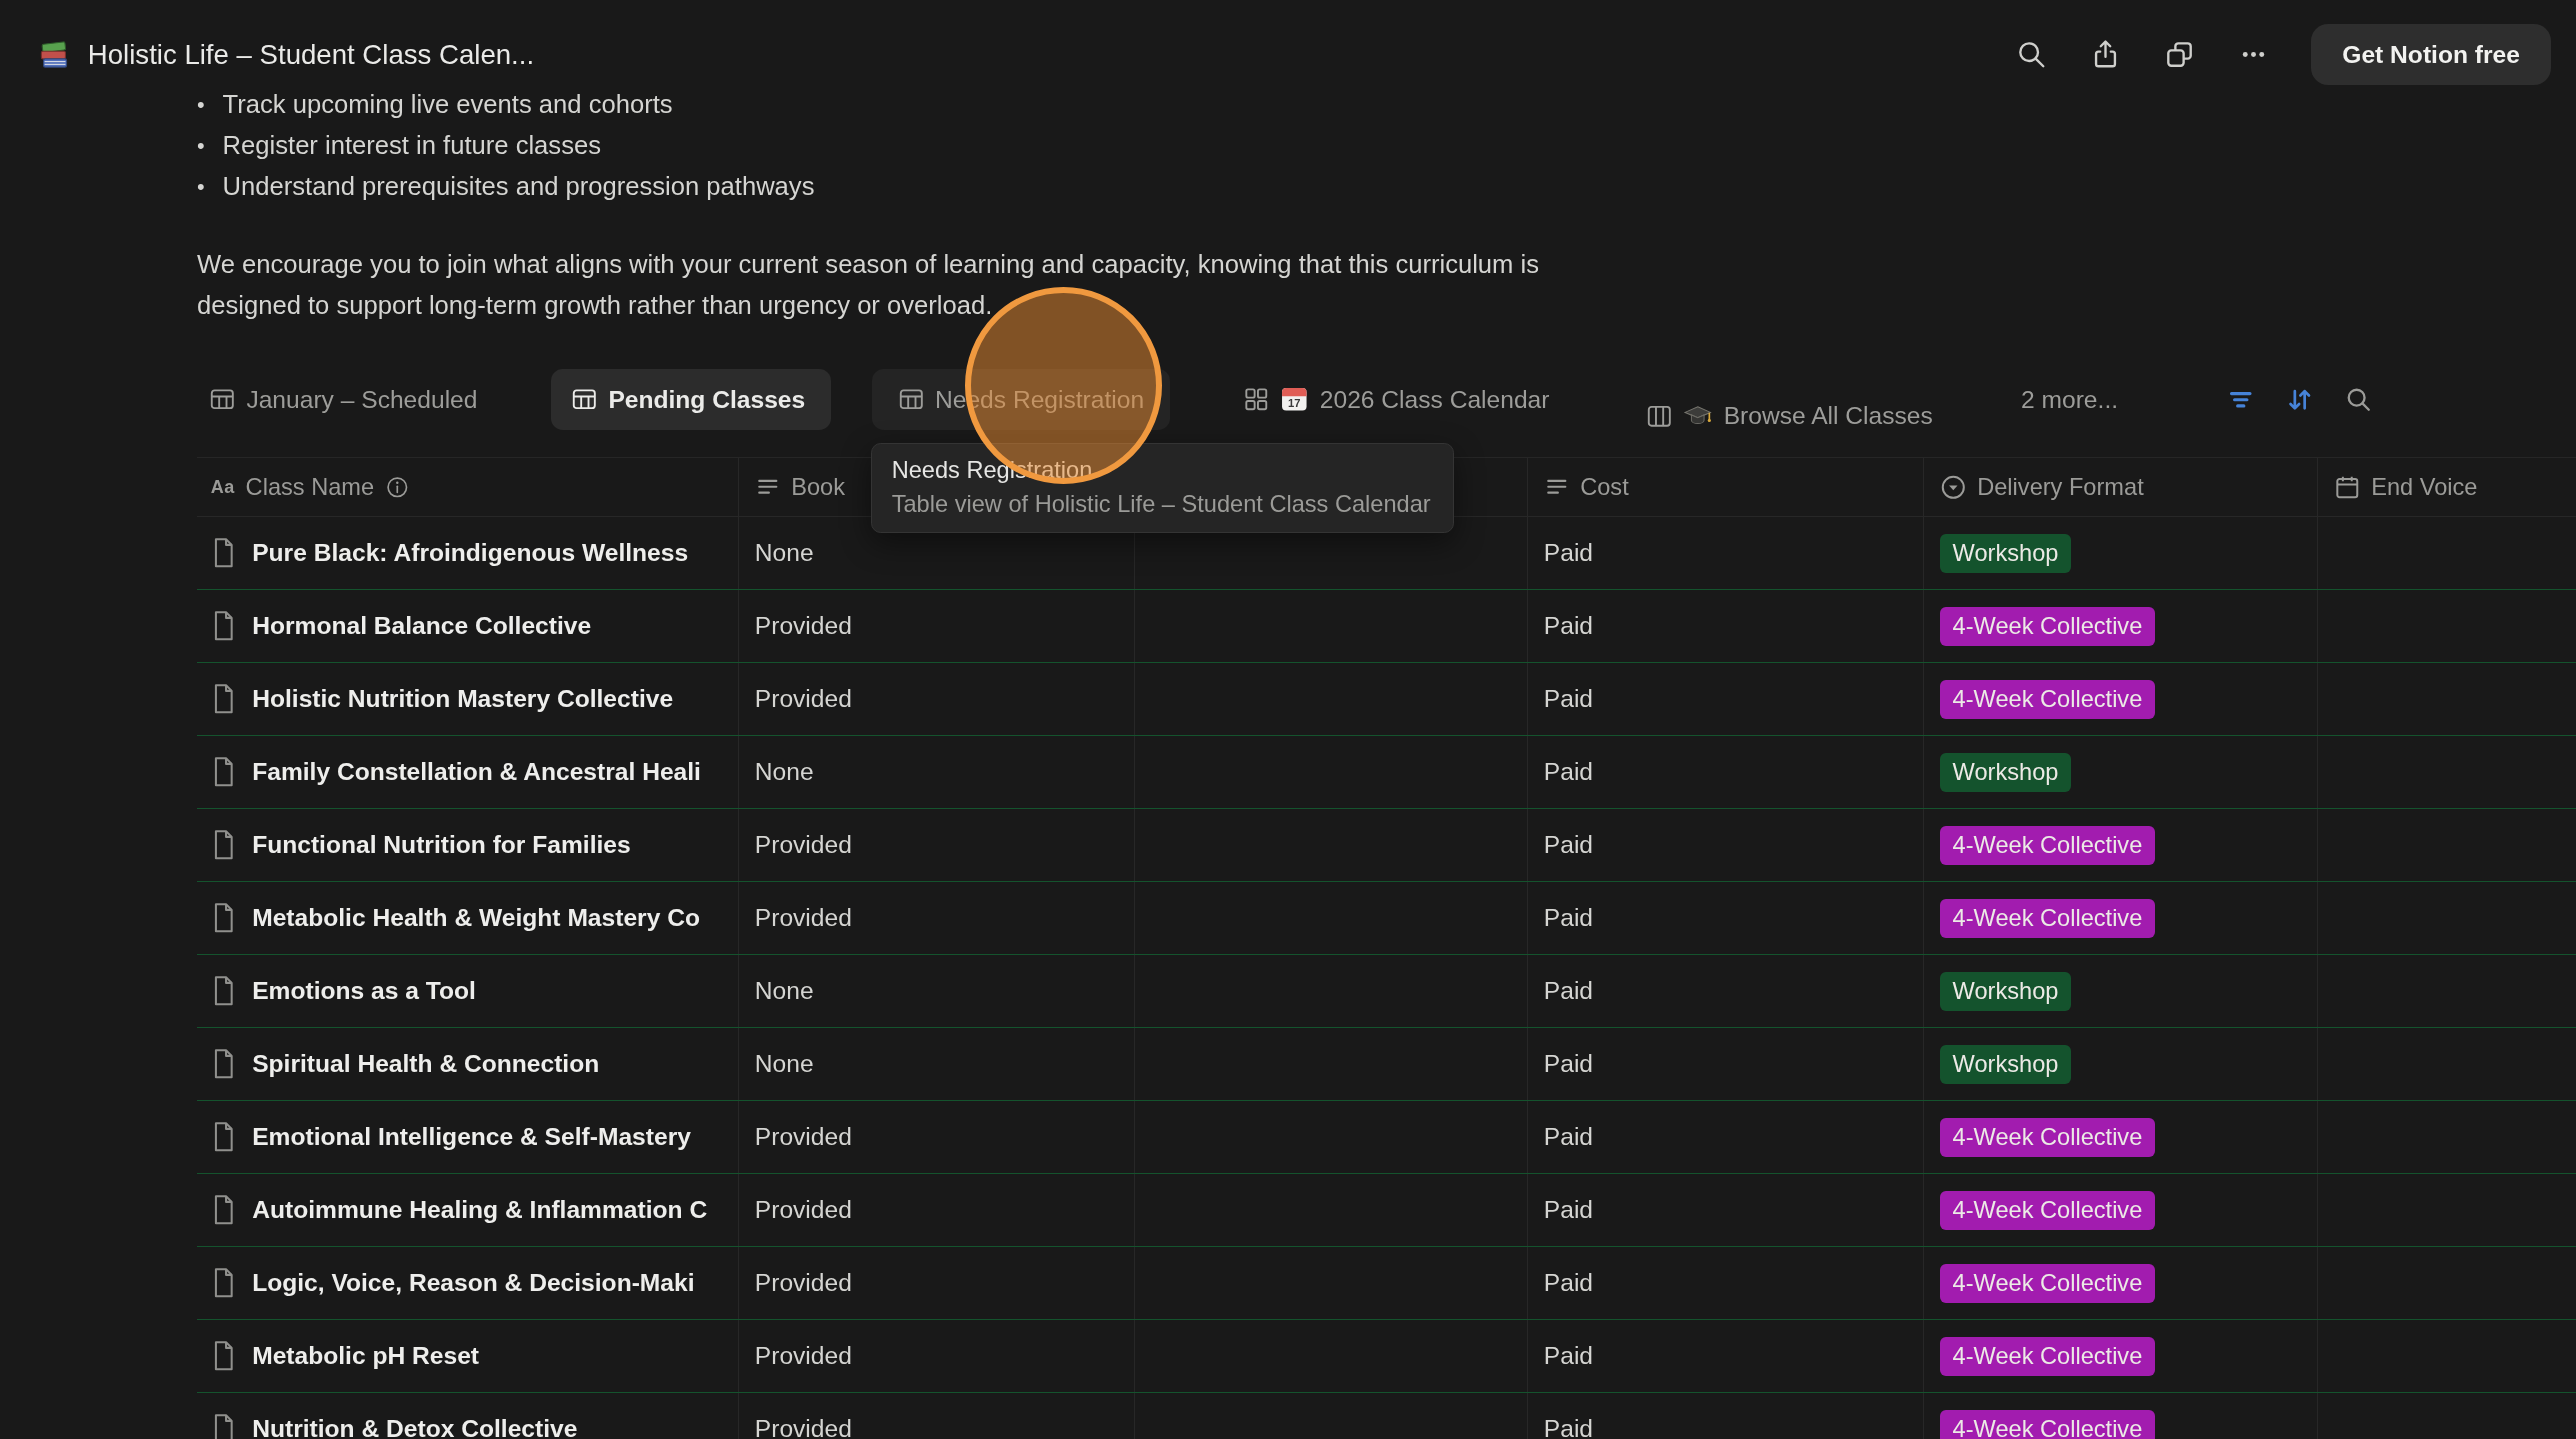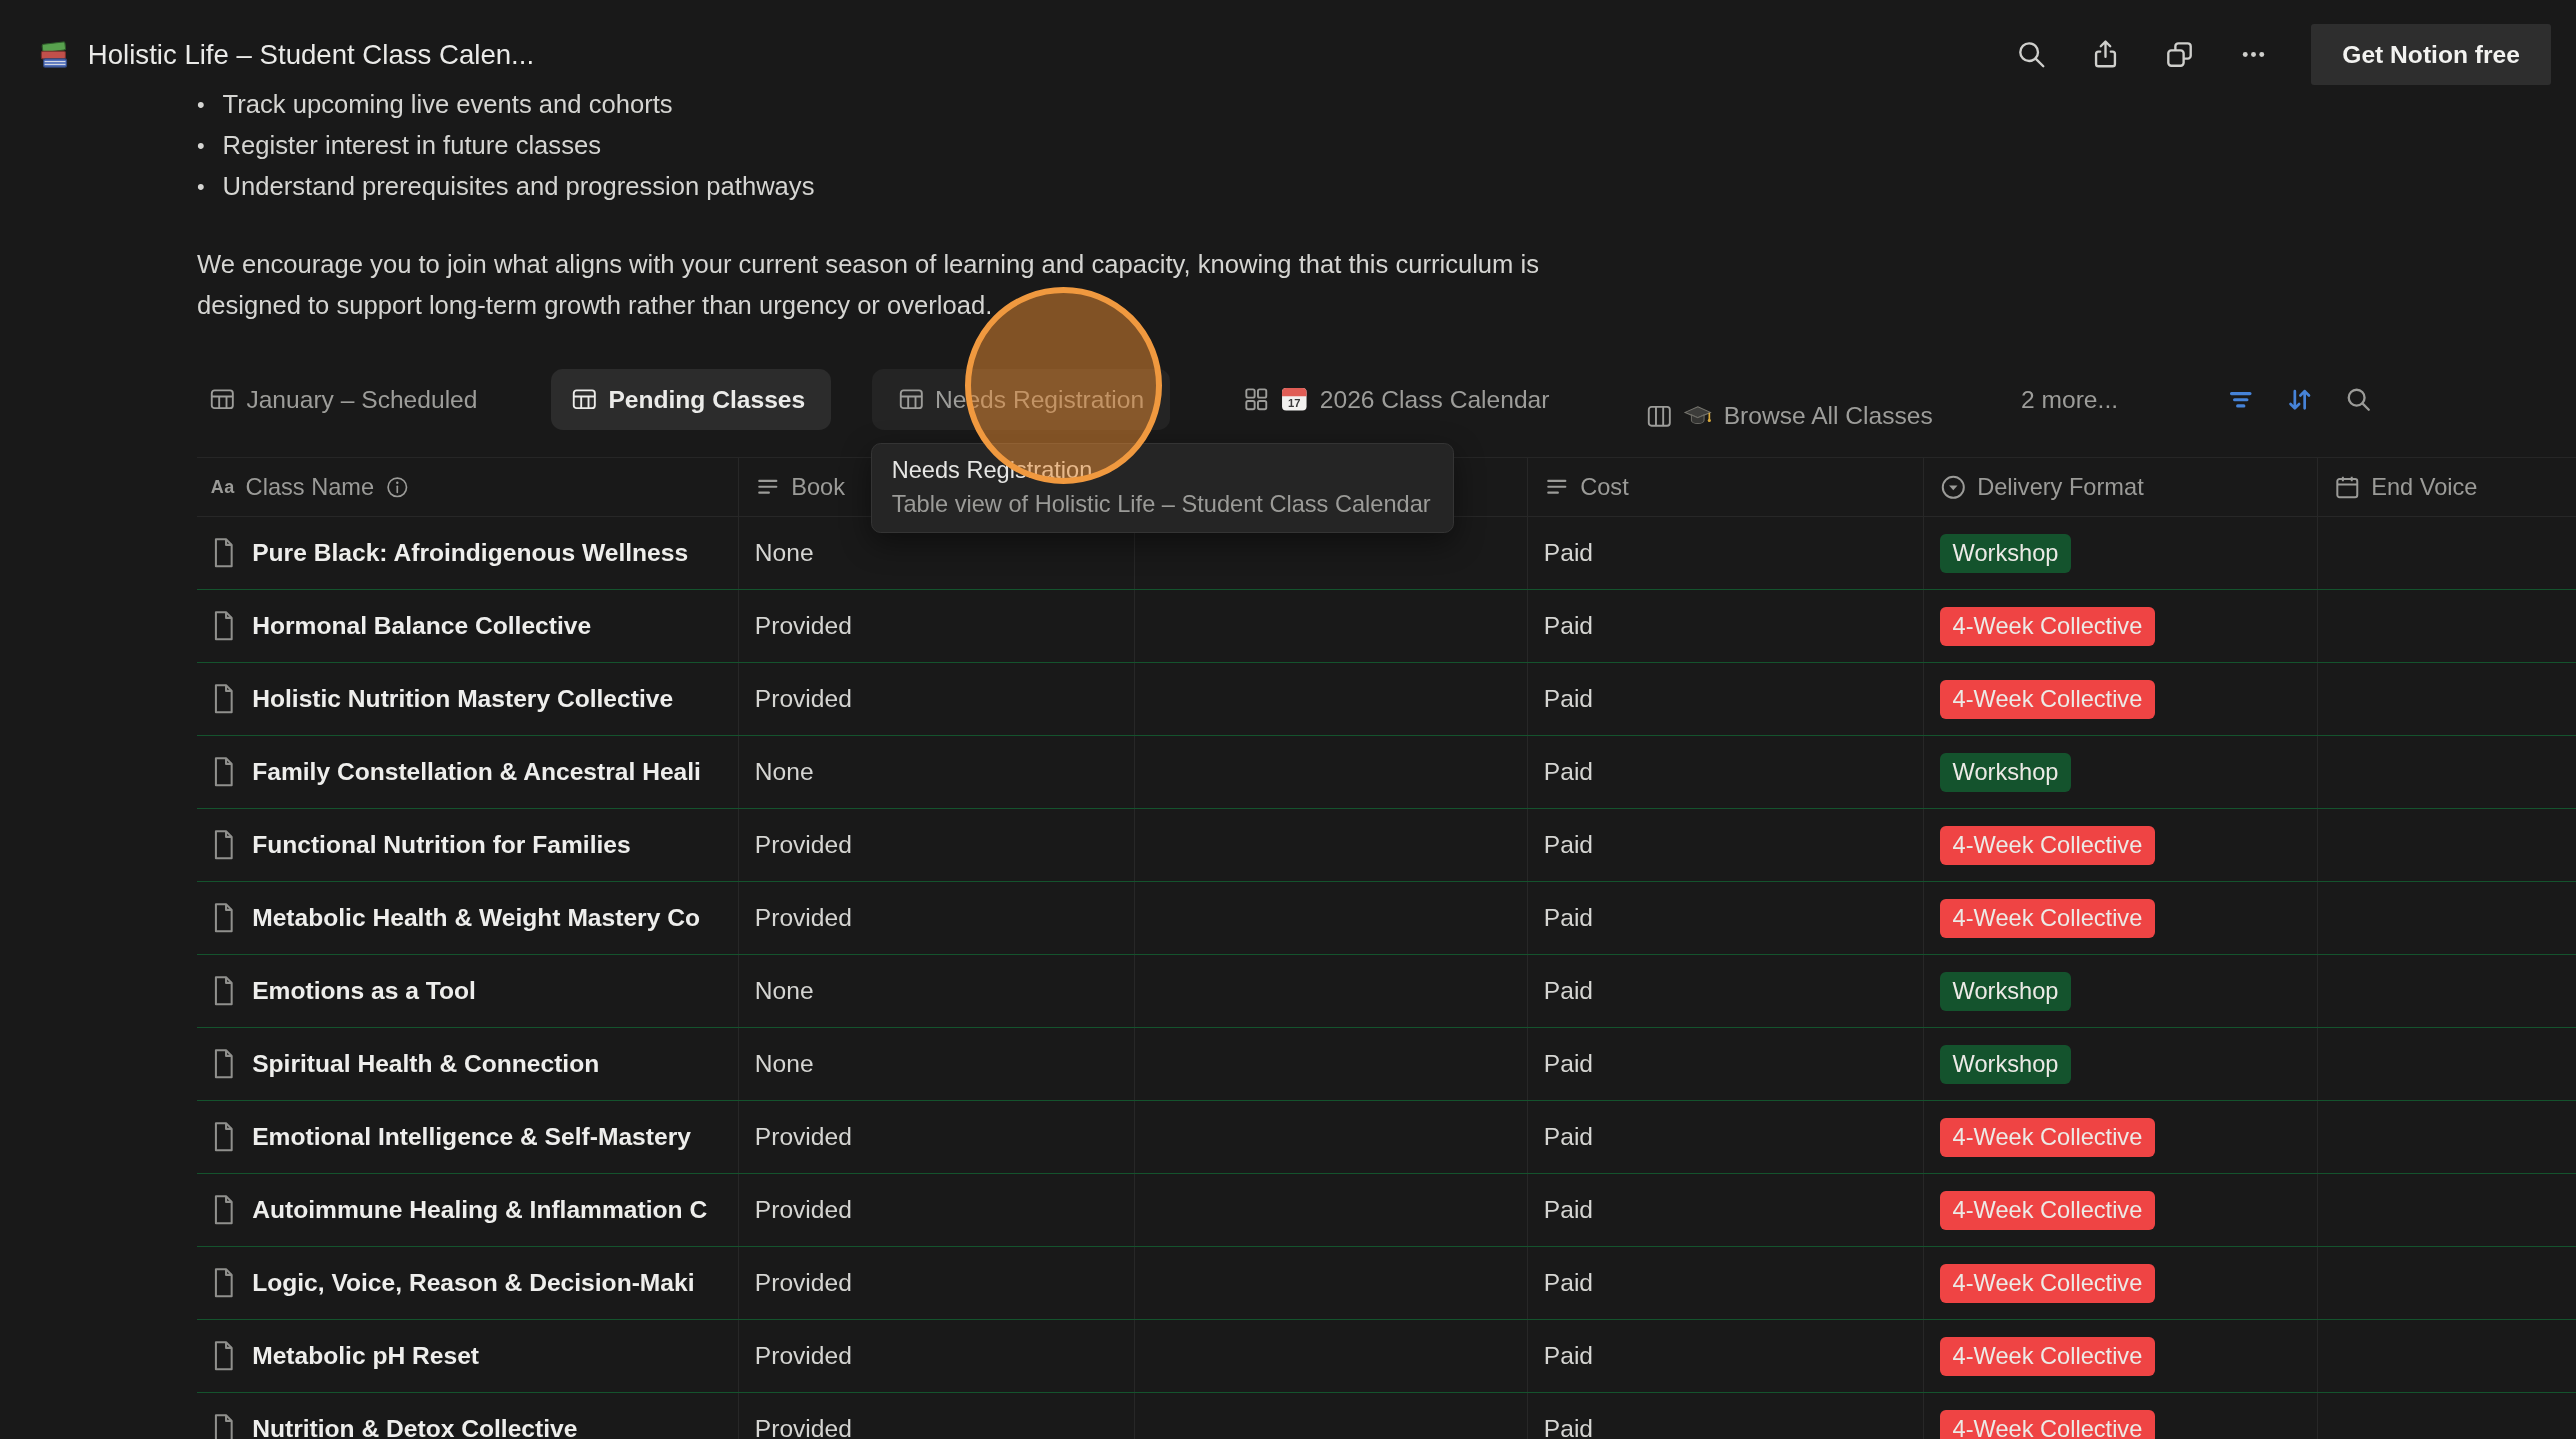--- a/index.html
+++ b/index.html
@@ -7,21 +7,21 @@
     position:relative;width:2576px;height:1440px;overflow:hidden;
     background:#191919;font-family:"Liberation Sans",sans-serif;
     -webkit-font-smoothing:antialiased;
   }
   
   .topbar{position:absolute;top:17px;left:0;width:2576px;height:75px;display:flex;align-items:center;justify-content:space-between;padding:0 24.6px 0 37px;box-sizing:border-box;z-index:10;}
   .topbar-left{display:flex;align-items:center;gap:15.8px;min-width:0;}
   .topbar-title{font-size:27.6px;font-weight:500;color:#eaeae8;white-space:nowrap;}
   .topbar-right{display:flex;align-items:center;gap:41px;}
   .tb-icon{display:flex;align-items:center;cursor:pointer;}
-  .notion-btn{background:#2e2e2e;color:#f2f2f0;font-size:24.6px;font-weight:600;border-radius:3px;height:61px;padding:0 31.5px;display:flex;align-items:center;white-space:nowrap;}
+  .notion-btn{background:#2e2e2e;color:#f2f2f0;font-size:24.6px;font-weight:600;border-radius:17px;height:61px;padding:0 31.5px;display:flex;align-items:center;white-space:nowrap;}
   
   .intro{position:absolute;left:197px;top:84px;color:#d5d5d2;font-size:25.6px;z-index:1;}
   .bullet-row{display:flex;line-height:41px;white-space:nowrap;}
   .bullet-dot{width:25.6px;flex-shrink:0;text-align:left;font-size:21.7px;}
   .paragraph{margin-top:37px;line-height:41px;}
   .paragraph div{white-space:nowrap;}
   
   .tabbar{position:absolute;top:369px;left:0;width:2576px;height:61px;z-index:5;}
   .vtab{position:absolute;top:0;height:61px;display:flex;align-items:center;gap:10.8px;font-size:24.6px;color:#9d9d9a;white-space:nowrap;cursor:pointer;}
   .vtab svg{flex-shrink:0;}
@@ -41,21 +41,21 @@
   .hcell.c0{padding-left:13.8px;}
   .hcell.c1,.hcell.c3,.hcell.c4{padding-left:15.8px;}
   .hcell.c5{padding-left:15.8px;}
   .aa{font-weight:600;font-size:18px;letter-spacing:0.5px;}
   .tcell{font-size:24.6px;color:#d5d5d2;cursor:pointer;}
   .tcell.c0{padding-left:13.8px;gap:15.8px;}
   .tcell.c1,.tcell.c3,.tcell.c4{padding-left:15.8px;}
   .row-name{font-weight:600;color:#eeeeec;white-space:nowrap;}
   .tag{height:39px;padding:0 12.8px;border-radius:5.9px;font-size:23.6px;display:inline-flex;align-items:center;white-space:nowrap;color:#eceae6;}
   .tag.gray{background:#14532d;}
-  .tag.dark{background:#ef4444;}
+  .tag.dark{background:#a21caf;}
   
   .tooltip{position:absolute;left:871px;top:443px;width:583px;box-sizing:border-box;background:#252525;border:1px solid #343434;border-radius:9.8px;padding:11.8px 19.7px;box-shadow:0 9.8px 29.5px rgba(0,0,0,.45);z-index:40;}
   .tooltip-title{font-size:23.6px;color:#e6e6e4;line-height:29.5px;margin-bottom:3.9px;}
   .tooltip-body{font-size:23.6px;color:#9b9b98;line-height:31.5px;}
   
   .click-circle{position:absolute;left:965px;top:287px;width:197px;height:197px;box-sizing:border-box;border:6.9px solid #f0993f;border-radius:50%;background:rgba(233,140,50,0.5);z-index:50;}
 </style>
 </head>
 <body>
 

